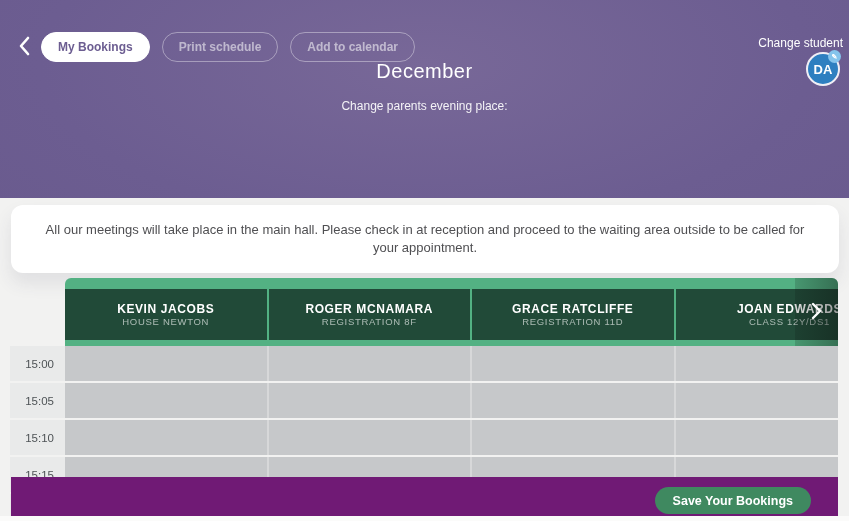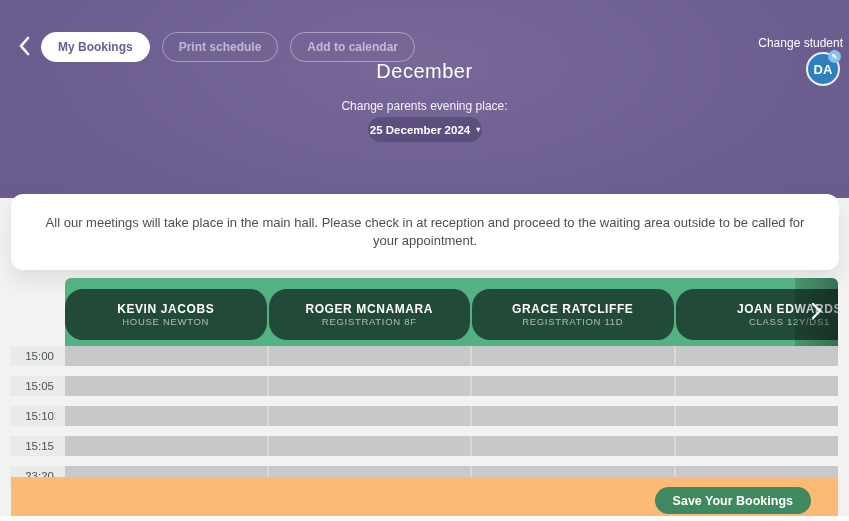--- a/index.html
+++ b/index.html
@@ -51,59 +51,59 @@
   .date-pill {
     position:absolute; left:368px; top:117px; width:114px; height:25px; border-radius:13px;
     background:rgba(15,5,40,0.22); border:none; color:#fff; font-size:11.5px; font-weight:bold;
     display:flex; align-items:center; justify-content:center; gap:6px; cursor:pointer;
     font-family:"Liberation Sans", sans-serif;
   }
   .date-pill .caret { font-size:8px; opacity:0.85; }
 
   
   .notice-card {
-    position:absolute; left:11px; top:194px; width:828px; height:76px;
+    position:absolute; left:11px; top:205px; width:828px; height:68px;
     background:#ffffff; border-radius:12px; box-shadow:0 10px 18px rgba(60,60,90,0.10);
     display:flex; align-items:center; justify-content:center; padding:0 26px;
   }
   .notice-card p { color:#4f4f52; font-size:13px; text-align:center; line-height:1.35; }
 
   
   .teacher-header {
     position:absolute; left:65px; top:278px; width:773px; height:68px;
     background:#53b183; border-radius:6px 6px 0 0; overflow:hidden;
     display:flex; padding:11px 0 6px;
   }
   .teacher-col {
     flex:0 0 203.5px; background:#214a38; border-right:2px solid #53b183;
-    display:flex; flex-direction:column; align-items:center; justify-content:center;border-radius:18px;
+    display:flex; flex-direction:column; align-items:center; justify-content:center;
   }
   .teacher-col.last { flex:1 0 228px; border-right:none; }
   .t-name { color:#ffffff; font-size:12px; font-weight:bold; letter-spacing:0.6px; white-space:nowrap; }
   .t-group { color:rgba(255,255,255,0.62); font-size:9.5px; font-weight:normal; letter-spacing:0.7px; white-space:nowrap;text-align:center; }
 
   .header-scroll {
     position:absolute; left:795px; top:278px; width:43px; height:68px;
     background:linear-gradient(to right, rgba(10,14,12,0.16), rgba(10,14,12,0.40));
     border:none; border-radius:0 6px 0 0; cursor:pointer;
     display:flex; align-items:center; justify-content:center; color:#fff;
   }
 
   .schedule-grid { position:absolute; left:10px; top:346px; width:828px; }
-  .grid-row { display:flex; height:20px; margin-bottom:10px; }
+  .grid-row { display:flex; height:35px; margin-bottom:2px; }
   .time-label {
     flex:0 0 55px; background:#e9eaea; color:#4e5356; font-size:11.5px;
     display:flex; align-items:center; justify-content:flex-end; padding-right:11px;
   }
   .slot-cell { flex:0 0 203.5px; background:#c6c8ca; border-right:2px solid #d7d8d9; cursor:pointer; }
   .slot-cell.last { flex:1 1 auto; border-right:none; }
 
   
   .footer-bar {
-    position:absolute; left:11px; top:477px; width:827px; height:39px; background:#fdba74;
+    position:absolute; left:11px; top:477px; width:827px; height:39px; background:#701a75;
   }
   .save-btn {
     position:absolute; right:27px; top:10px; height:27px; padding:0 18px; border-radius:14px;
     background:#3f8960; border:none; color:#fff; font-size:12.5px; font-weight:600;
     font-family:"Liberation Sans", sans-serif; cursor:pointer;
   }
   .bottom-strip { position:absolute; left:0; bottom:0; width:849px; height:5px; background:#fbfbfa; }
 </style>
 </head>
 <body>
@@ -129,24 +129,20 @@
     <button class="change-student">Change student</button>
 
     <div class="avatar">
       <span>DA</span>
       <span class="avatar-badge">✎</span>
     </div>
 
     <div class="month-title">December</div>
     <div class="date-caption">Change parents evening place:</div>
 
-    <button class="date-pill">
-      <span>25 December 2024</span>
-      <span class="caret">▾</span>
-    </button>
   </div>
 
   <div class="notice-card">
     <p>All our meetings will take place in the main hall.  Please check in at reception and proceed to the waiting area outside to be called for your appointment.</p>
   </div>
 
   <div class="teacher-header">
       <div class="teacher-col">
         <div class="t-name">KEVIN JACOBS</div>
         <div class="t-group">HOUSE NEWTON</div>

